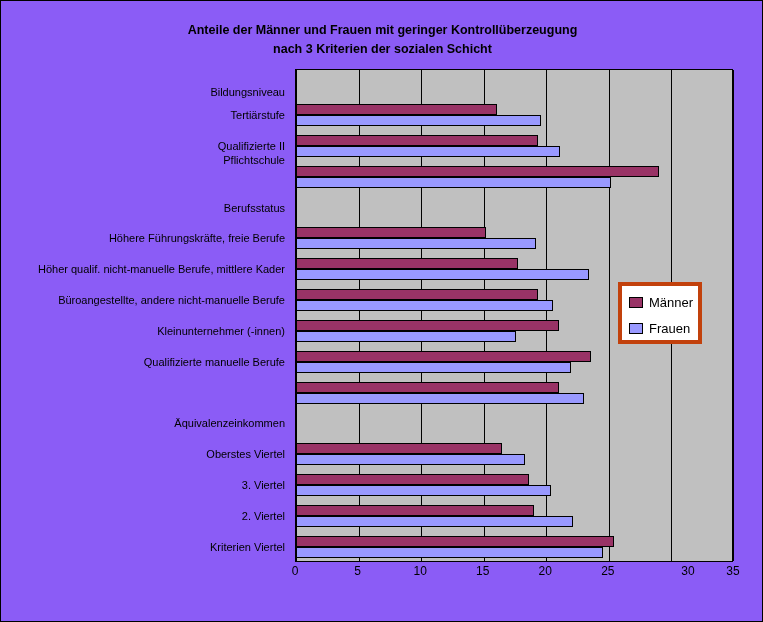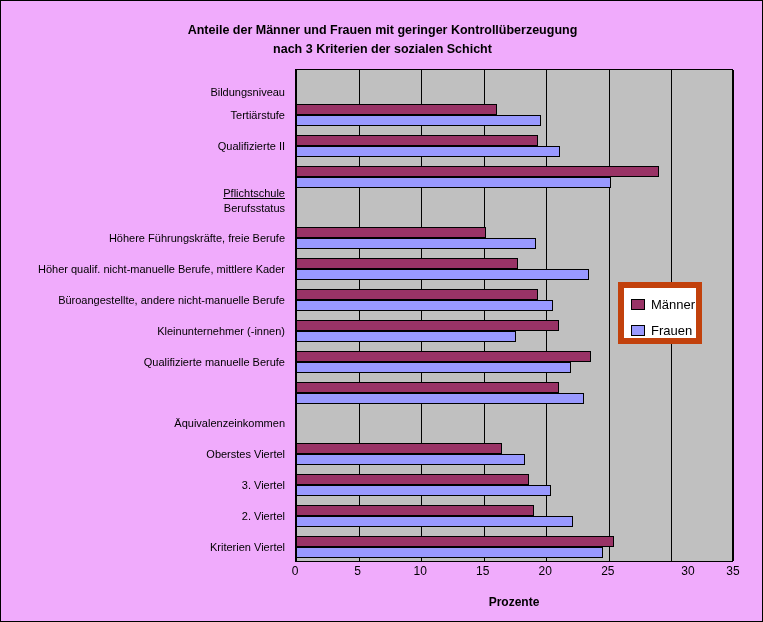--- a/index.html
+++ b/index.html
@@ -7,21 +7,21 @@
     padding: 0;
     background: #ffffff;
   }
   body {
     font-family: "Liberation Sans", sans-serif;
   }
   #chart-root {
     position: relative;
     width: 763px;
     height: 622px;
-    background: #f0abfc;
+    background: #8b5cf6;
     border: 1px solid #000000;
     box-sizing: border-box;
     overflow: hidden;
   }
   #chart-title {
     position: absolute;
     left: 0;
     top: 20px;
     width: 763px;
     text-align: center;
@@ -104,21 +104,21 @@
     color: #000000;
   }
   
   #legend {
     position: absolute;
     left: 617px;
     top: 281px;
     width: 84px;
     height: 62px;
     background: #ffffff;
-    border: 6px solid #c2410c;
+    border: 4px solid #c2410c;
     box-sizing: border-box;
   }
   .legend-item {
     position: absolute;
     left: 7px;
     height: 18px;
     display: flex;
     align-items: center;
   }
   .legend-swatch {
@@ -142,21 +142,21 @@
 
   <div id="chart-title">
     <div>Anteile der Männer und Frauen mit geringer Kontrollüberzeugung</div>
     <div>nach 3 Kriterien der sozialen Schicht</div>
   </div>
 
   <div id="ylabels">
       <div class="ylabel" style="top: 4px; margin-top: 13px;">Bildungsniveau</div>
       <div class="ylabel" style="top: 40.2188px;">Tertiärstufe</div>
       <div class="ylabel" style="top: 71.0312px;">Qualifizierte II</div>
-      <div class="ylabel" style="top: 118px; text-decoration: underline;">Pflichtschule</div>
+      <div class="ylabel" style="top: 85px;">Pflichtschule</div>
       <div class="ylabel" style="top: 132.656px;">Berufsstatus</div>
       <div class="ylabel" style="top: 163.469px;">Höhere Führungskräfte, freie Berufe</div>
       <div class="ylabel" style="top: 194.281px;">Höher qualif. nicht-manuelle Berufe, mittlere Kader</div>
       <div class="ylabel" style="top: 225.094px;">Büroangestellte, andere nicht-manuelle Berufe</div>
       <div class="ylabel" style="top: 255.906px;">Kleinunternehmer (-innen)</div>
       <div class="ylabel" style="top: 286.719px;">Qualifizierte manuelle Berufe</div>
       <div class="ylabel" style="top: 348.344px;">Äquivalenzeinkommen</div>
       <div class="ylabel" style="top: 379.156px;">Oberstes Viertel</div>
       <div class="ylabel" style="top: 409.969px;">3. Viertel</div>
       <div class="ylabel" style="top: 440.781px;">2. Viertel</div>
@@ -207,21 +207,20 @@
   <div id="xlabels">
       <div class="xlabel" style="left: 0px;">0</div>
       <div class="xlabel" style="left: 62.5714px;">5</div>
       <div class="xlabel" style="left: 125.143px;">10</div>
       <div class="xlabel" style="left: 187.714px;">15</div>
       <div class="xlabel" style="left: 250.286px;">20</div>
       <div class="xlabel" style="left: 312.857px;">25</div>
       <div class="xlabel" style="left: 393px;">30</div>
       <div class="xlabel" style="left: 438px;">35</div>
     </div>
-  <div id="xaxis-title">Prozente</div>
 
   <div id="legend">
     <div class="legend-item" style="top:7px;">
       <span class="legend-swatch maenner"></span>
       <span class="legend-label">Männer</span>
     </div>
     <div class="legend-item" style="top:33px;">
       <span class="legend-swatch frauen"></span>
       <span class="legend-label">Frauen</span>
     </div>

